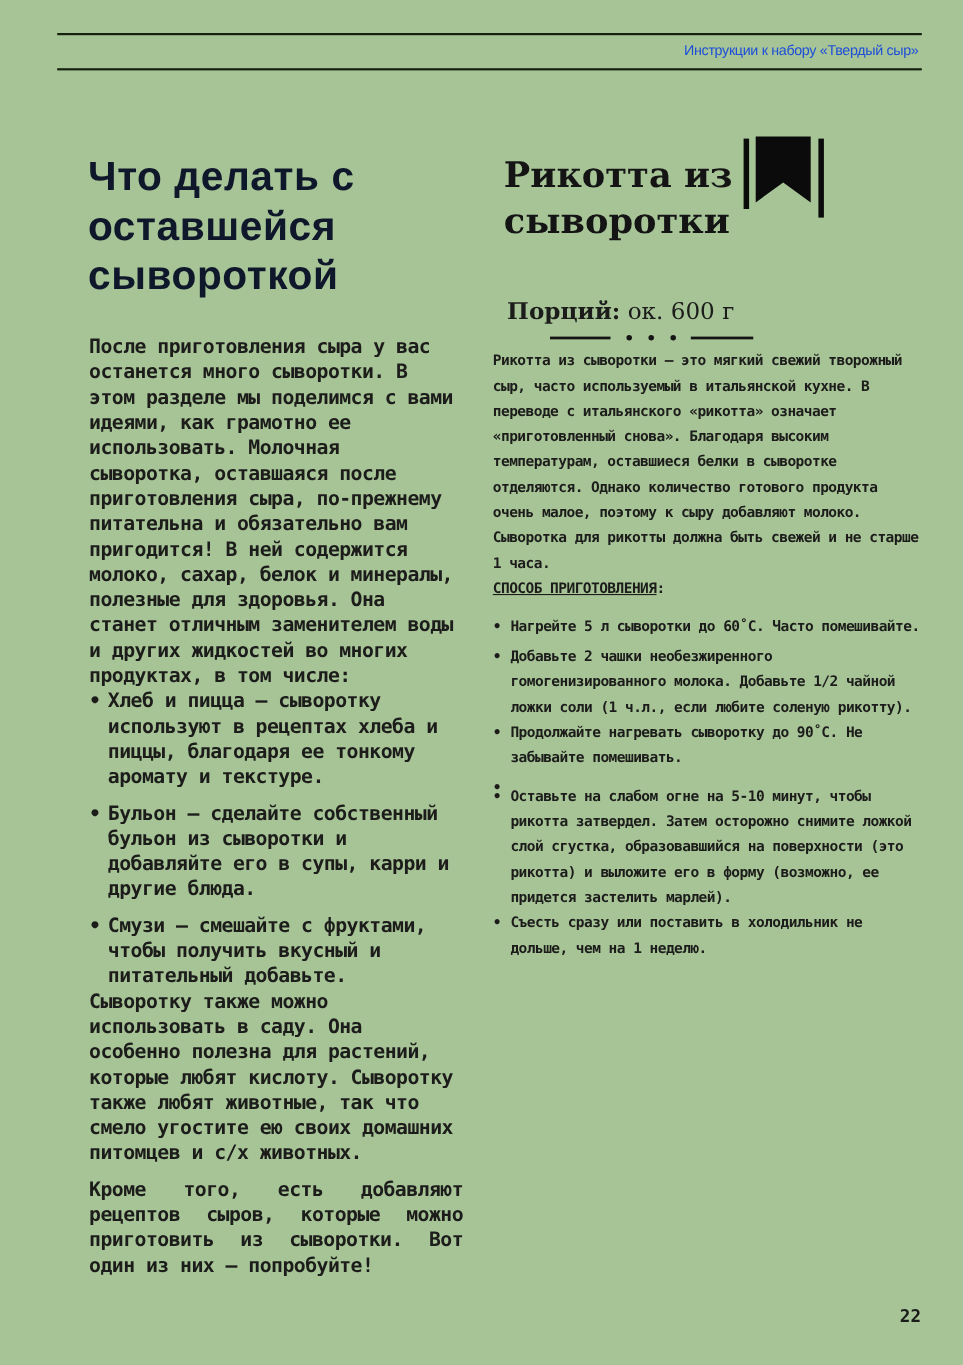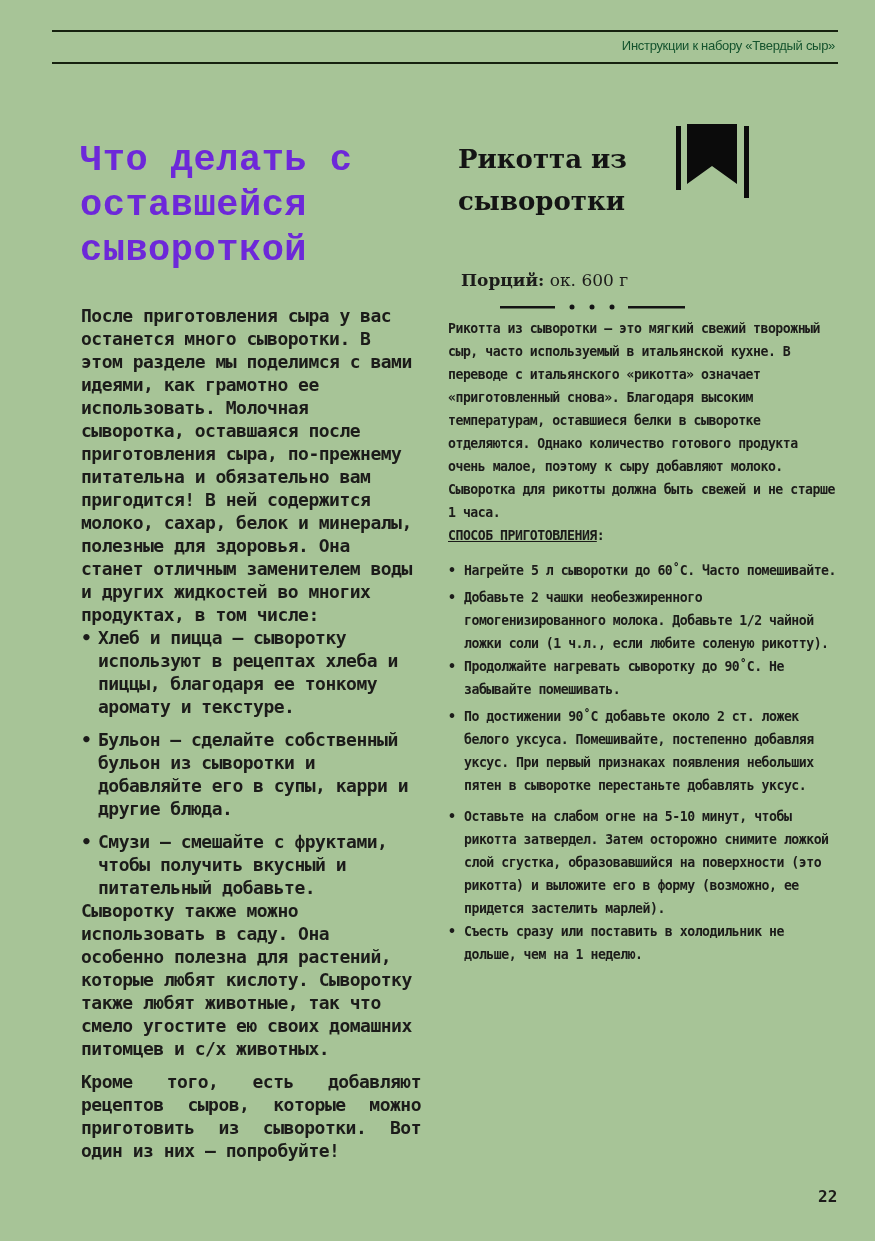--- a/index.html
+++ b/index.html
@@ -9,48 +9,48 @@
     position: relative; overflow: hidden;
     font-family: "DejaVu Serif", serif;
     color: #1c1c1a;
   }
   .rule { position: absolute; left: 52px; width: 786px; height: 2px; background: #16210f; }
   .rule.top { top: 30px; }
   .rule.bottom { top: 62px; }
   .running-head {
     position: absolute; top: 38px; right: 40px;
     font-family: "Liberation Sans", sans-serif;
-    font-size: 13px; letter-spacing: -0.3px; color: #14532d;
+    font-size: 13px; letter-spacing: -0.3px; color: #1d4ed8;
   }
   .left-title {
     position: absolute; left: 80px; top: 138px; width: 360px;
-    font-family: Liberation Mono, monospace; font-weight: bold;
-    font-size: 37px; line-height: 45px; color: #6d28d9;
+    font-family: Liberation Sans, sans-serif; font-weight: bold;
+    font-size: 37px; line-height: 45px; color: #0f172a;
     letter-spacing: 0.5px;
   }
   .left-col {
     position: absolute; left: 81px; top: 304px; width: 340px;
     font-family: "DejaVu Sans Mono", monospace; font-weight: bold;
     font-size: 18px; line-height: 23px; letter-spacing: -0.5px;
   }
   .left-col p { margin: 0; }
   .bullets { list-style: none; margin: 0; padding: 0; }
   .bullets li { position: relative; padding-left: 17px; }
   .bullets li .dot { position: absolute; left: 0; top: 0; }
   .gap-sm { height: 10px; }
   .justify { text-align: justify; text-align-last: left; }
   .right-title {
     position: absolute; left: 458px; top: 138px;
     font-family: "DejaVu Serif", serif; font-weight: bold;
-    font-size: 26px; line-height: 42px; color: #141414;
+    font-size: 32px; line-height: 42px; color: #141414;
   }
   .bookmark { position: absolute; left: 675px; top: 122px; width: 76px; height: 76px; }
   .servings {
     position: absolute; left: 461px; top: 270px;
-    font-family: "DejaVu Serif", serif; font-size: 17px;
+    font-family: "DejaVu Serif", serif; font-size: 21px;
   }
   .servings .lbl { font-weight: bold; }
   .divider { position: absolute; left: 500px; top: 300px; width: 185px; height: 14px; }
   .right-col {
     position: absolute; left: 448px; top: 317px; width: 390px;
     font-family: "DejaVu Sans Mono", monospace; font-weight: bold;
     font-size: 13.2px; line-height: 23px; letter-spacing: -0.5px;
   }
   .right-col p { margin: 0; }
   .method-head { text-decoration: underline; }
@@ -138,21 +138,20 @@
       <span class="dot">•</span>
       <span>Добавьте 2 чашки необезжиренного гомогенизированного молока. Добавьте 1/2 чайной ложки соли (1 ч.л., если любите соленую рикотту).</span>
     </li>
     <li>
       <span class="dot">•</span>
       <span>Продолжайте нагревать сыворотку до 90˚С. Не забывайте помешивать.</span>
     </li>
     <div style="height:4px"></div>
     <li>
       <span class="dot">•</span>
-      <span>По достижении 90˚С добавьте около 2 ст. ложек белого уксуса. Помешивайте, постепенно добавляя уксус. При первый признаках появления небольших пятен в сыворотке перестаньте добавлять уксус.</span>
     </li>
     <div style="height:8px"></div>
     <li>
       <span class="dot">•</span>
       <span>Оставьте на слабом огне на 5-10 минут, чтобы рикотта затвердел. Затем осторожно снимите ложкой слой сгустка, образовавшийся на поверхности (это рикотта) и выложите его в форму (возможно, ее придется застелить марлей).</span>
     </li>
     <li>
       <span class="dot">•</span>
       <span>Съесть сразу или поставить в холодильник не дольше, чем на 1 неделю.</span>
     </li>

